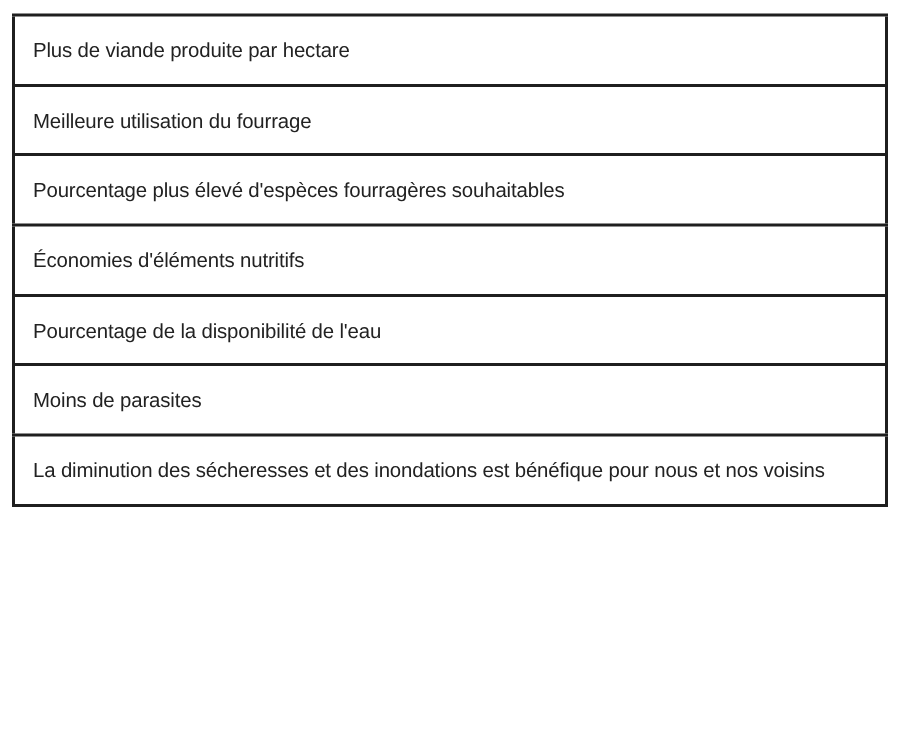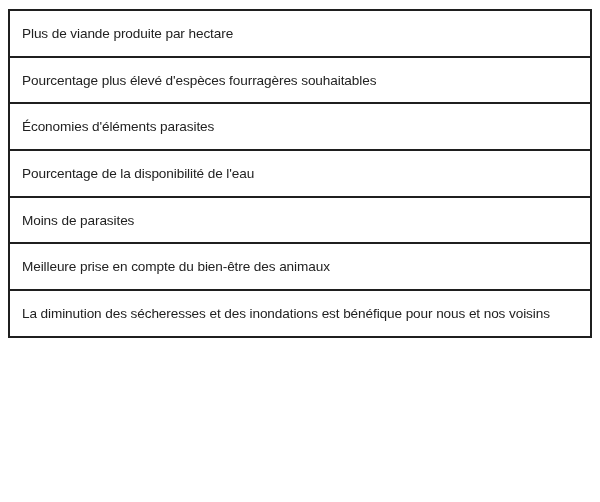--- a/index.html
+++ b/index.html
@@ -38,31 +38,31 @@
   </style>
 </head>
 <body>
 
 <table class="benefits-table">
   <tbody>
     <tr>
         <td>Plus de viande produite par hectare</td>
       </tr>
     <tr>
+        <td>Meilleure utilisation du fourrage</td>
+      </tr>
+    <tr>
         <td>Pourcentage plus élevé d'espèces fourragères souhaitables</td>
       </tr>
     <tr>
-        <td>Économies d'éléments parasites</td>
+        <td>Économies d'éléments nutritifs</td>
       </tr>
     <tr>
         <td>Pourcentage de la disponibilité de l'eau</td>
       </tr>
     <tr>
         <td>Moins de parasites</td>
       </tr>
     <tr>
-        <td>Meilleure prise en compte du bien-être des animaux</td>
-      </tr>
-    <tr>
         <td>La diminution des sécheresses et des inondations est bénéfique pour nous et nos voisins</td>
       </tr>
   </tbody>
 </table>
 
 </body></html>

